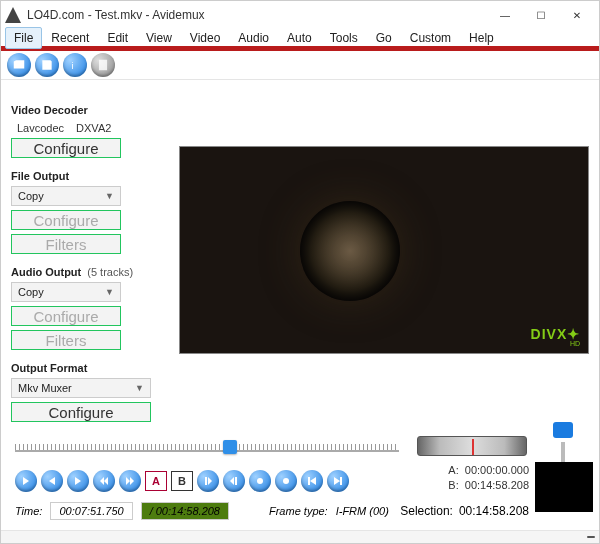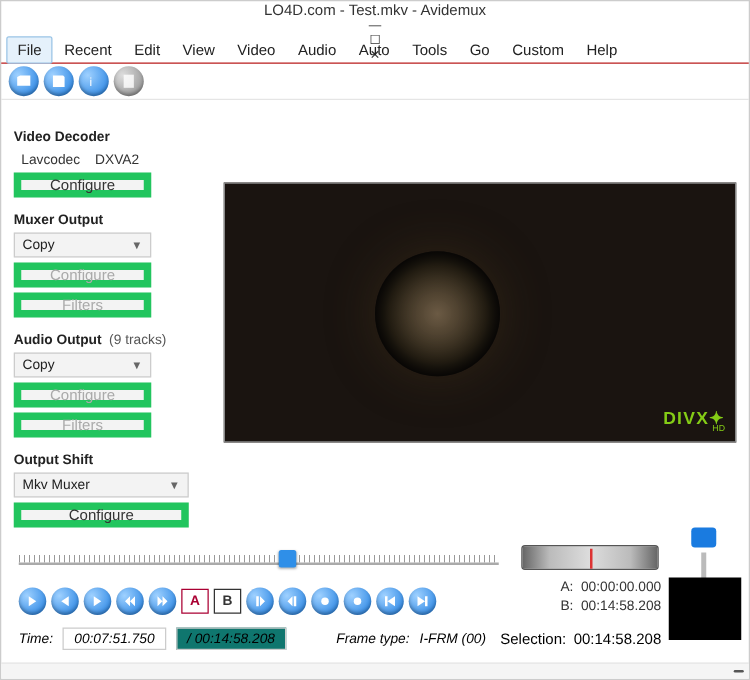--- a/index.html
+++ b/index.html
@@ -1,35 +1,35 @@
 <!DOCTYPE html>
 <html><head>
 <meta charset="utf-8">
 <style>
   * { box-sizing: border-box; margin: 0; padding: 0; font-family: "Segoe UI", Tahoma, sans-serif; }
   body { width: 600px; height: 544px; background: #fff; overflow: hidden; font-size: 11px; }
   .window { width: 600px; height: 544px; display: flex; flex-direction: column; border: 1px solid #ccc; background: #fff; }
-  .titlebar { height: 28px; display: flex; align-items: center; padding: 0 14px; font-size: 12px; color: #333; flex-direction: column; }
+  .titlebar { height: 28px; display: flex; align-items: center; padding: 0 4px; font-size: 12px; color: #333; }
   .titlebar .spacer { flex: 1; }
   .sys-btn { width: 36px; height: 28px; display: flex; align-items: center; justify-content: center; color: #333; font-size: 10px; }
   .app-icon { width: 16px; height: 16px; margin-right: 6px; background: #444; clip-path: polygon(50% 0%, 100% 100%, 0% 100%); }
-  .menubar { height: 22px; display: flex; align-items: center; padding: 0 4px; font-size: 12px; color: #222; border-bottom: 1px solid #b91c1c; }
+  .menubar { height: 22px; display: flex; align-items: center; padding: 0 4px; font-size: 12px; color: #222; border-bottom: 5px solid #b91c1c; }
   .menuitem { padding: 3px 8px; border: 1px solid transparent; }
   .menuitem.active { border: 1px solid #99c4e6; background: #e5f1fb; border-radius: 2px; }
   .toolbar { height: 32px; display: flex; align-items: center; padding: 2px 6px; gap: 4px; border-bottom: 1px solid #e5e5e5; }
   .tool-icon { width: 24px; height: 24px; border-radius: 12px; display: flex; align-items: center; justify-content: center; }
   .tool-blue { background: radial-gradient(circle at 30% 30%, #9fd1ff, #1a7be0); box-shadow: inset 0 -2px 3px rgba(0,0,0,.3); }
   .tool-gray { background: radial-gradient(circle at 30% 30%, #ddd, #888); box-shadow: inset 0 -2px 3px rgba(0,0,0,.3); }
   .tool-icon svg { width: 14px; height: 14px; fill: #fff; }
   .content { flex: 1; display: flex; flex-direction: row; padding: 6px 10px; gap: 10px; }
   .side { width: 158px; display: flex; flex-direction: column; gap: 4px; color: #222; }
   .section-title { font-weight: bold; font-size: 11px; margin-top: 18px; }
   .section-title .hint { font-weight: normal; color: #555; margin-left: 6px; }
   .kv { display: flex; gap: 12px; font-size: 11px; color: #333; padding: 2px 0 0 6px; }
-  .btn { height: 20px; background: #f3f3f3; border: 6px solid #22c55e; display: flex; align-items: center; justify-content: center; font-size: 12px; color: #333; text-align: center; }
+  .btn { height: 20px; background: #f3f3f3; border: 1px solid #22c55e; display: flex; align-items: center; justify-content: center; font-size: 15px; color: #333; text-align: center; }
   .btn.disabled { color: #aaa; }
   .combo { height: 20px; background: #f3f3f3; border: 1px solid #ccc; display: flex; align-items: center; justify-content: space-between; padding: 0 6px; font-size: 11px; }
   .combo .chev { color: #666; font-size: 9px; }
   .shift-row { display: flex; align-items: center; gap: 4px; }
   .shift-row input[type=checkbox] { width: 13px; height: 13px; }
   .spin { width: 44px; height: 20px; border: 1px solid #ccc; display: flex; align-items: center; padding: 0 4px; justify-content: space-between; background: #fff; }
   .spin .arrows { display: flex; flex-direction: column; font-size: 6px; line-height: 5px; color: #444; }
   .preview-col { flex: 1; display: flex; flex-direction: column; }
   .preview { width: 100%; height: 208px; background: #1a1410; position: relative; border: 1px solid #888; margin-top: 60px; }
   .preview .gobo {
@@ -61,21 +61,21 @@
   .markB { border-color:#333; color:#333; }
   .tbtn svg { width: 10px; height: 10px; fill: #fff; }
   .ab-panel { position: absolute; right: 70px; top: 36px; font-size: 11px; color: #333; }
   .ab-panel .row { display: flex; gap: 6px; justify-content: flex-end; margin-bottom: 3px; }
   .ab-panel .lbl { width: 50px; text-align: right; }
   .selection-row { display: flex; gap: 6px; justify-content: flex-end; position: absolute; right: 70px; top: 76px; font-size: 12px; }
   .monitor { width: 58px; height: 50px; background: #000; position: absolute; right: 6px; top: 34px; }
   .status-row { display: flex; align-items: center; gap: 8px; padding-top: 4px; font-style: italic; }
   .status-row .lbl { font-size: 11px; }
   .timebox { padding: 2px 8px; border: 1px solid #ccc; background: #fff; font-size: 11px; }
-  .timebox.ro { background: #0f766e; }
+  .timebox.ro { background: #4d7c0f; }
   .footer { height: 16px; background: #f5f5f5; border-top: 1px solid #e5e5e5; display:flex; justify-content:flex-end; align-items:center; padding: 0 4px; font-size: 9px; color: #888; }
   .footer-badge { background:#555; color:#eee; padding:1px 4px; border-radius:2px; }
 </style>
 </head>
 <body>
 
 <div class="window">
 
   <div class="titlebar">
     <div class="app-icon"></div>
@@ -126,39 +126,39 @@
   <div class="content" style="position:relative">
     <span class="watermark">LO4D.com</span>
     <div class="side">
       <div class="section-title">Video Decoder</div>
       <div class="kv">
         <span>Lavcodec</span>
         <span>DXVA2</span>
       </div>
       <div class="btn" style="width:110px">Configure</div>
 
-      <div class="section-title" style="margin-top:8px">Muxer Output</div>
+      <div class="section-title" style="margin-top:8px">File Output</div>
       <div class="combo" style="width:110px">
         <span>Copy</span>
         <span class="chev">▼</span>
       </div>
       <div class="btn disabled" style="width:110px">Configure</div>
       <div class="btn disabled" style="width:110px">Filters</div>
 
       <div class="section-title" style="margin-top:8px">
-        <span>Audio Output</span><span class="hint">(9 tracks)</span>
+        <span>Audio Output</span><span class="hint">(5 tracks)</span>
       </div>
       <div class="combo" style="width:110px">
         <span>Copy</span>
         <span class="chev">▼</span>
       </div>
       <div class="btn disabled" style="width:110px">Configure</div>
       <div class="btn disabled" style="width:110px">Filters</div>
 
-      <div class="section-title" style="margin-top:8px">Output Shift</div>
+      <div class="section-title" style="margin-top:8px">Output Format</div>
       <div class="combo" style="width:140px">
         <span>Mkv Muxer</span>
         <span class="chev">▼</span>
       </div>
       <div class="btn" style="width:140px">Configure</div>
     </div>
 
     <div class="preview-col">
       <div class="preview">
         <div class="gobo"></div>

